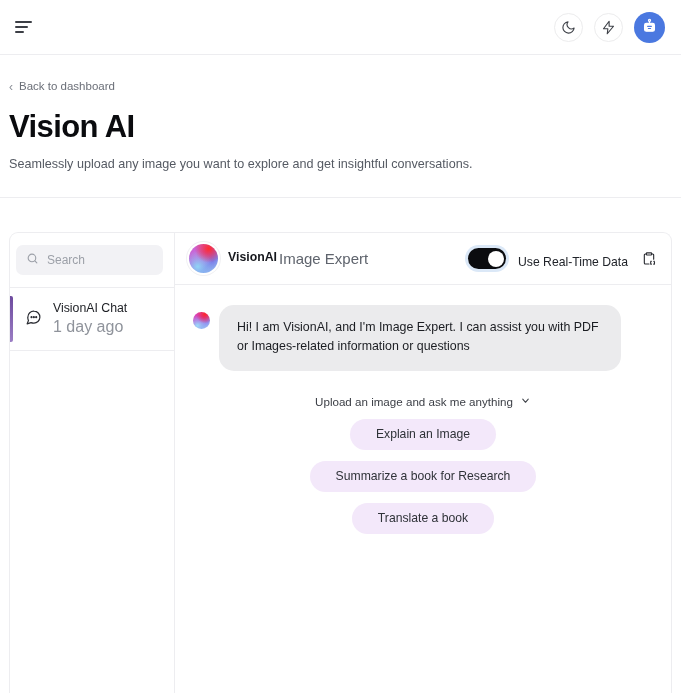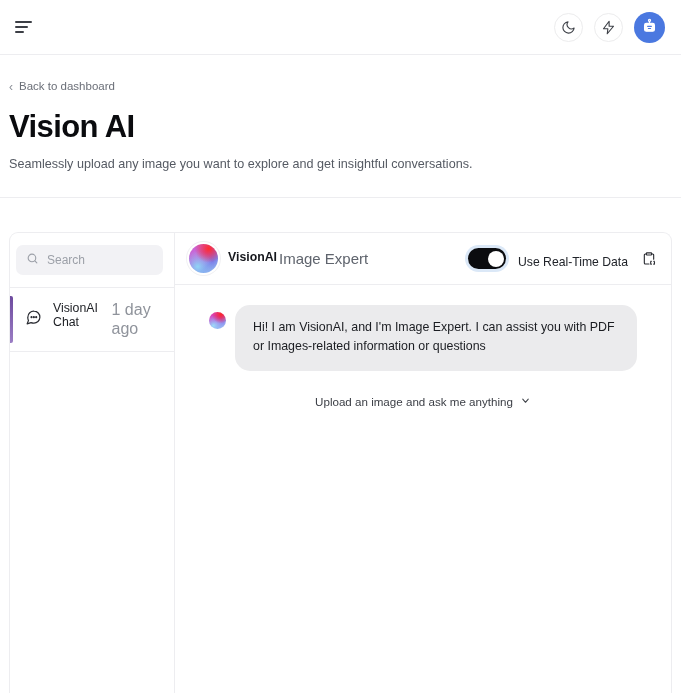--- a/index.html
+++ b/index.html
@@ -153,21 +153,21 @@
     border-bottom: 1px solid #ededf0;
   }
   .chat-item.active::before {
     content: "";
     position: absolute;
     left: 0; top: 8px; bottom: 8px;
     width: 3px;
     border-radius: 0 2px 2px 0;
     background: linear-gradient(#6d4a9e, #9b7ec4);
   }
-  .chat-texts { display: flex; flex-direction: row; gap: 3px; }
+  .chat-texts { display: flex; flex-direction: column; gap: 3px; }
   .chat-name { font-size: 12.3px; color: #1c1e23; line-height: 1.15; }
   .chat-time { font-size: 16px; color: #8f939b; line-height: 1.15; }
 
   
   .chat-area { flex: 1; display: flex; flex-direction: column; min-width: 0; }
   .chat-header {
     display: flex;
     align-items: center;
     padding: 11px 14px 11px 14px;
     border-bottom: 1px solid #ededf0;
@@ -208,21 +208,21 @@
     top: 2.5px; right: 2.5px;
     width: 16px; height: 16px;
     border-radius: 50%;
     background: #ffffff;
   }
   .toggle-label { font-size: 12.2px; color: #21242a; white-space: nowrap; }
   .copy-btn { cursor: pointer; display: flex; align-items: center; }
 
   
   .messages { padding: 20px 18px 0 18px; flex: 1; overflow: hidden; }
-  .msg-row { display: flex; gap: 9px; align-items: flex-start; justify-content: center; }
+  .msg-row { display: flex; gap: 9px; align-items: flex-start; }
   .msg-orb {
     width: 17px; height: 17px;
     border-radius: 50%;
     flex: 0 0 17px;
     margin-top: 7px;
     background:
       radial-gradient(circle at 70% 14%, #ff2727 0%, rgba(255,39,39,0) 48%),
       radial-gradient(circle at 26% 80%, #9bdcf8 0%, rgba(155,220,248,0) 55%),
       linear-gradient(140deg, #ef4ea8 0%, #b83ddc 45%, #8f8df0 72%, #a9e0f5 100%);
   }
@@ -383,16 +383,21 @@
 
       <div class="prompt-hint">
         <span>Upload an image and ask me anything</span>
         <span>
           <svg width="11" height="11" viewBox="0 0 24 24" fill="none" stroke="#3b3e45" stroke-width="2.2" stroke-linecap="round" stroke-linejoin="round">
             <polyline points="6 9 12 16 18 9"></polyline>
           </svg>
         </span>
       </div>
 
+      <div class="suggestions">
+        <button class="pill">Explain an Image</button>
+        <button class="pill">Summarize a book for Research</button>
+        <button class="pill">Translate a book</button>
+      </div>
     </div>
 
   </div>
 </div>
 
 </body></html>

